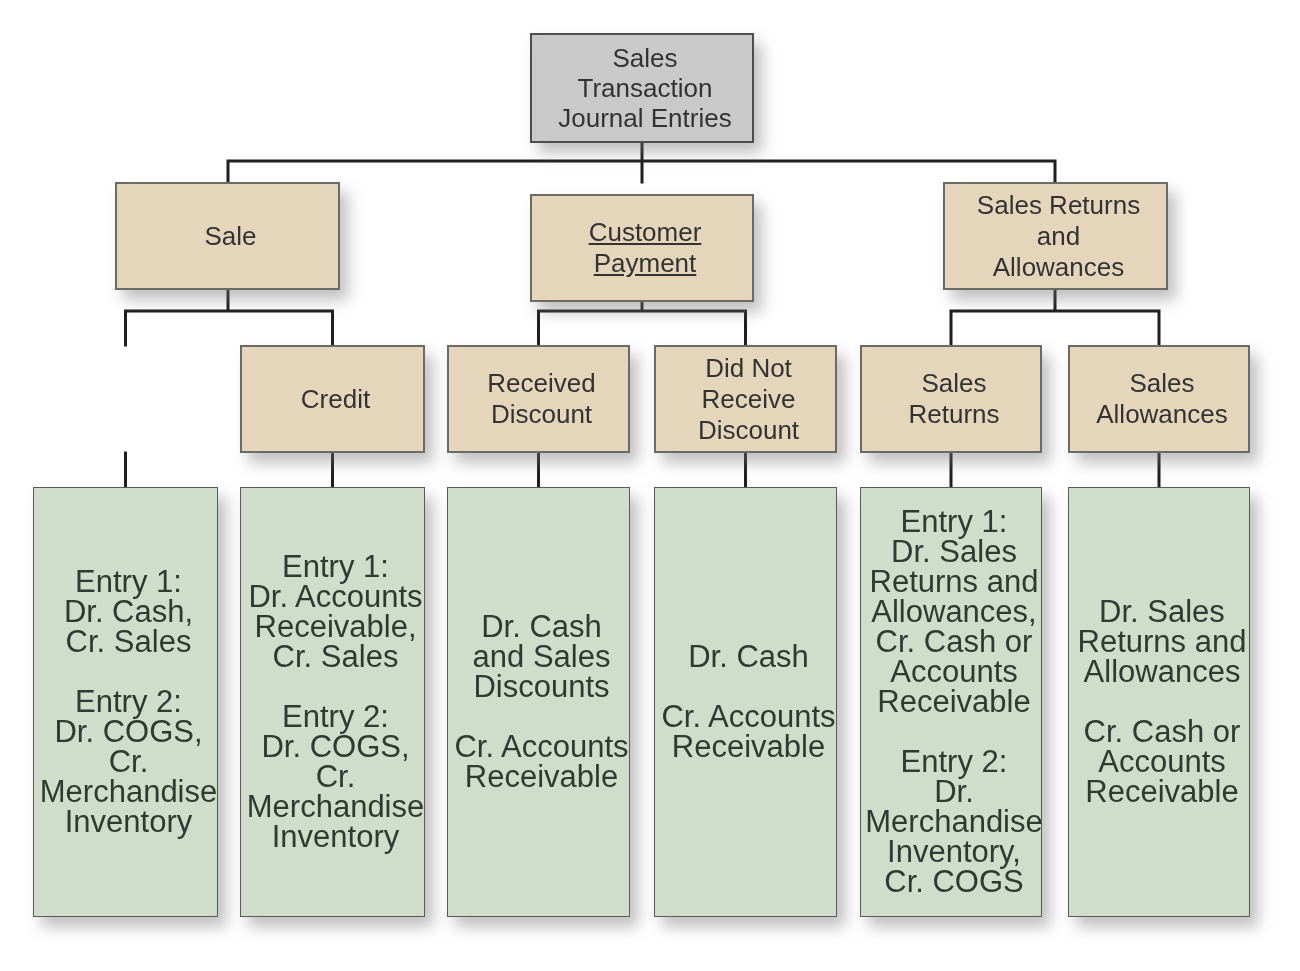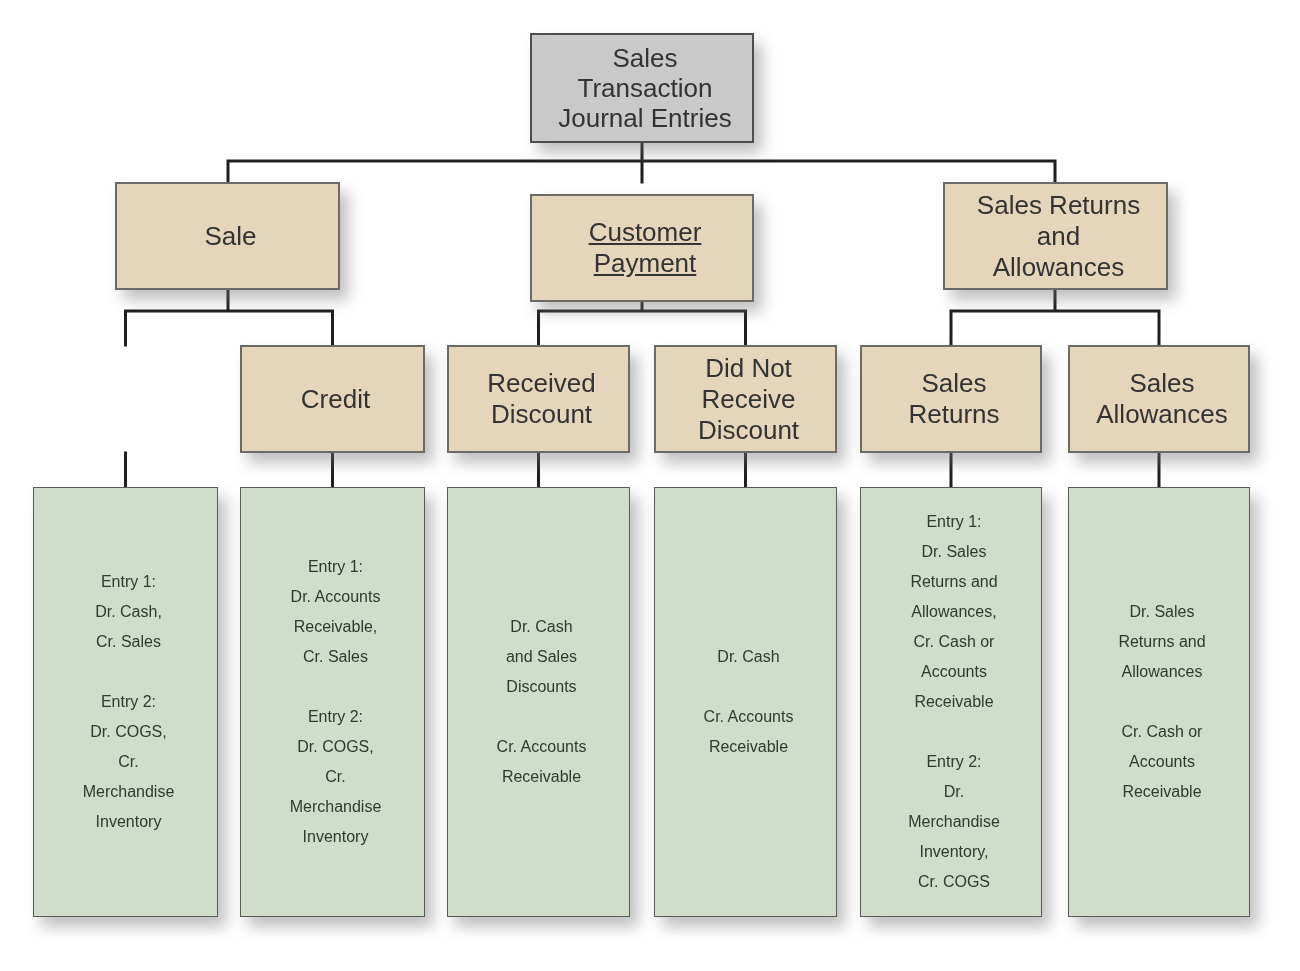--- a/index.html
+++ b/index.html
@@ -28,21 +28,21 @@
   .branch{
     background:var(--branch-fill);border:2px solid var(--branch-border);
     color:var(--label-text);font-size:26px;line-height:31px;
   }
   .node{
     background:var(--branch-fill);border:2px solid var(--branch-border);
     color:var(--label-text);font-size:26px;line-height:31px;
   }
   .detail{
     background:var(--detail-fill);border:1.5px solid var(--detail-border);
-    color:var(--detail-text);font-size:16px;line-height:30px;
+    color:var(--detail-text);font-size:31px;line-height:30px;
   }
   
   #root-box{left:530px;top:33px;width:224px;height:110px;}
   #branch-sale{left:115px;top:182px;width:225px;height:108px;}
   #branch-customer-payment{left:530px;top:194px;width:224px;height:108px;text-decoration:underline;}
   #branch-sales-returns-allowances{left:943px;top:182px;width:225px;height:108px;}
   #node-cash{left:33px;top:345px;width:185px;height:108px;}
   #node-credit{left:240px;top:345px;width:185px;height:108px;}
   #node-received-discount{left:447px;top:345px;width:183px;height:108px;}
   #node-did-not-receive-discount{left:654px;top:345px;width:183px;height:108px;}

